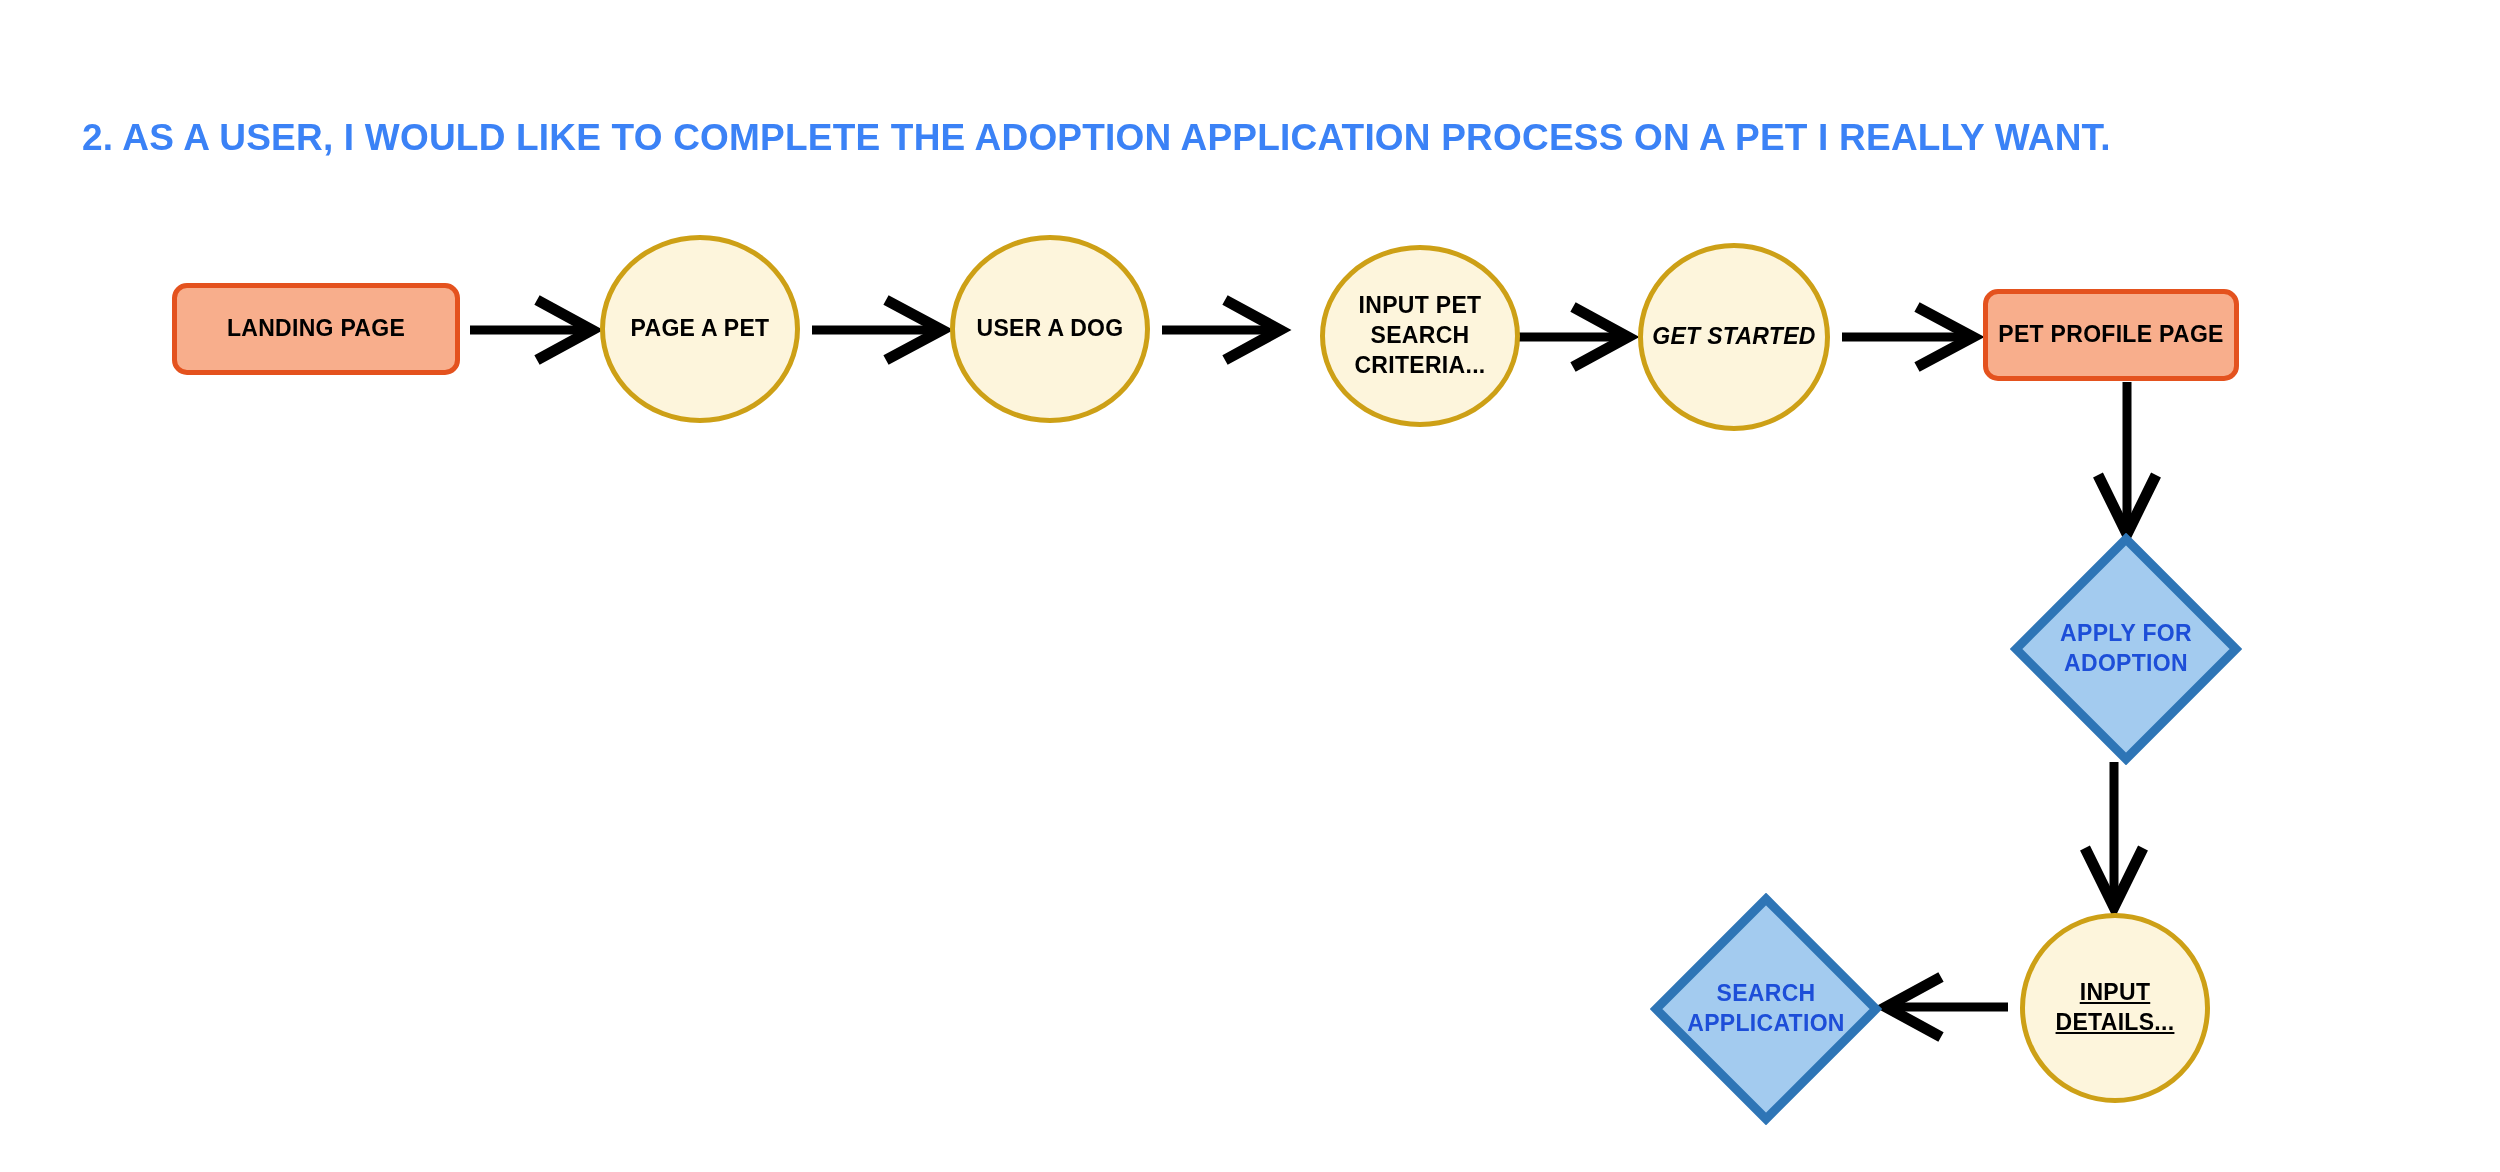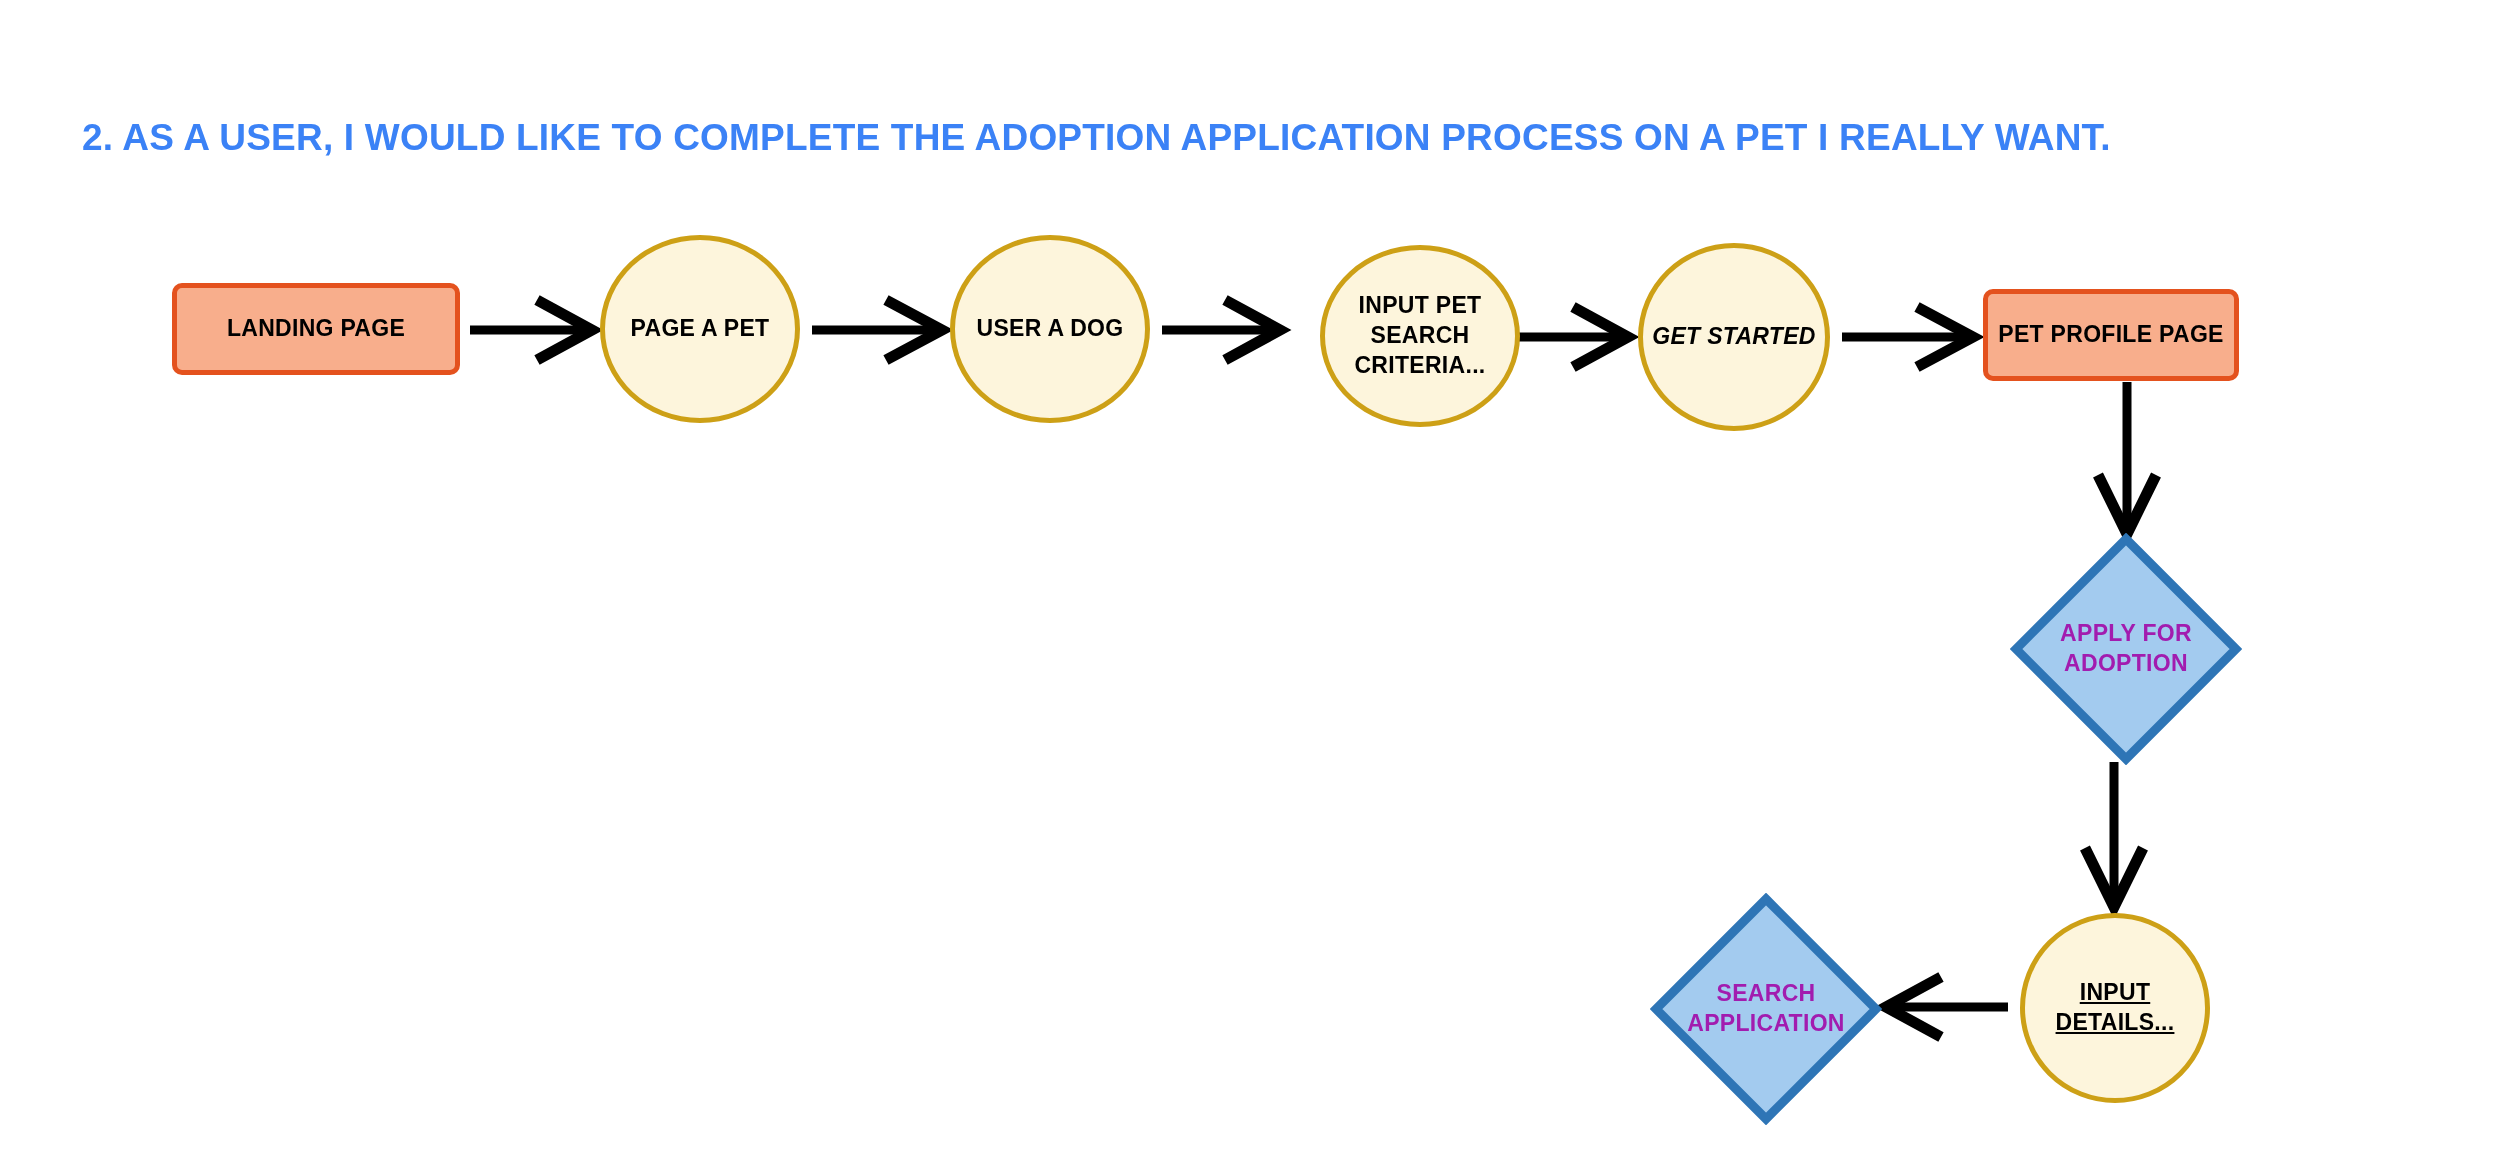--- a/index.html
+++ b/index.html
@@ -43,21 +43,21 @@
     font-size: 23px;
     line-height: 1.30;
     letter-spacing: 0.3px;
   }
   .node .lbl { pointer-events: none; white-space: pre-line; }
 
   
   .rect {
     background: #F8AE8C;
     border: 5px solid #E4521E;
-    border-radius: 10px;
+    border-radius: 15px;
   }
   
   .circ {
     background: #FDF5DC;
     border: 5px solid #CDA016;
     border-radius: 50%;
   }
   
   .diamond-wrap { position: absolute; }
   .diamond-wrap svg { position: absolute; left: 0; top: 0; }
@@ -66,21 +66,21 @@
     left: 0; top: 0;
     width: 100%; height: 100%;
     display: flex;
     align-items: center;
     justify-content: center;
     text-align: center;
     font-weight: bold;
     font-size: 23px;
     line-height: 1.30;
     letter-spacing: 0.3px;
-    color: #a21caf;
+    color: #1d4ed8;
     white-space: pre-line;
     pointer-events: none;
   }
 </style>
 </head>
 <body>
 
 <svg id="canvas" viewBox="0 0 2500 1172" xmlns="http://www.w3.org/2000/svg">
   <g fill="none" stroke="#000000" stroke-width="9" stroke-linecap="butt">
 

